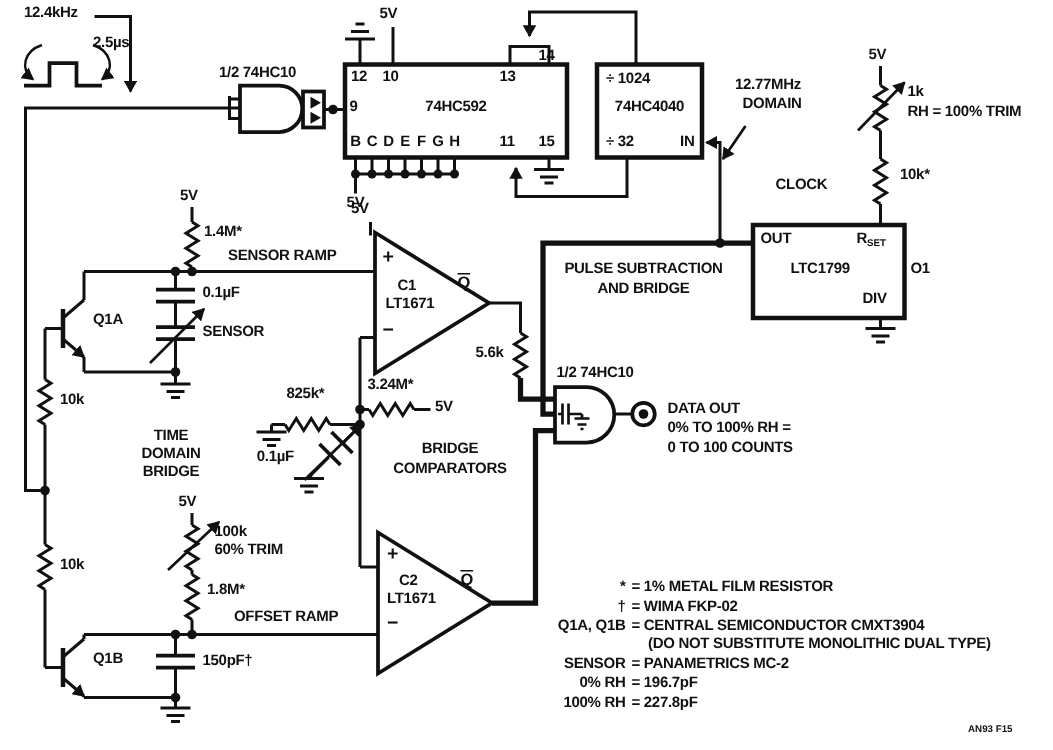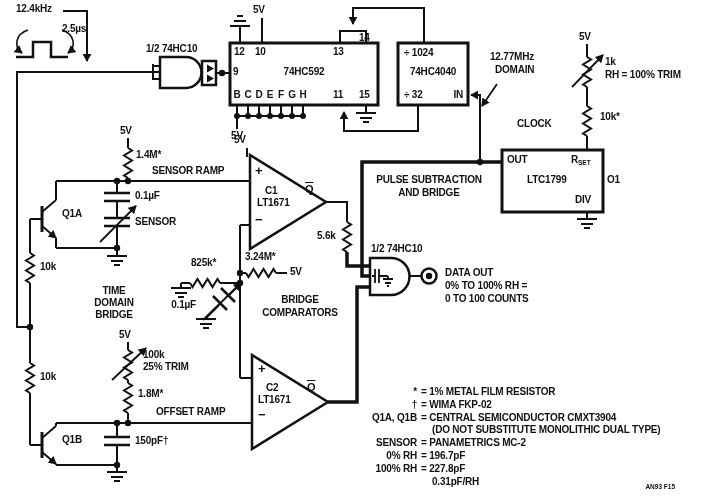--- a/index.html
+++ b/index.html
@@ -246,21 +246,21 @@
 <div class="t c" style="left:370px;top:175px;width:118px;">PULSE SUBTRACTION</div>
 <div class="t c" style="left:370px;top:188px;width:118px;">AND BRIDGE</div>
 <div class="t" style="left:371px;top:244px;">1/2 74HC10</div>
 
 <div class="t" style="left:445px;top:268px;">DATA OUT</div>
 <div class="t" style="left:445px;top:281px;">0% TO 100% RH =</div>
 <div class="t" style="left:445px;top:294px;">0 TO 100 COUNTS</div>
 
 <div class="t" style="left:119px;top:330px;">5V</div>
 <div class="t" style="left:143px;top:350px;text-align:center;">100k</div>
-<div class="t" style="left:143px;top:362px;">25% TRIM</div>
+<div class="t" style="left:143px;top:362px;">60% TRIM</div>
 <div class="t" style="left:138px;top:389px;">1.8M*</div>
 <div class="t" style="left:156px;top:407px;">OFFSET RAMP</div>
 <div class="t" style="left:135px;top:436px;">150pF†</div>
 <div class="t" style="left:62px;top:435px;">Q1B</div>
 <div class="t" style="left:40px;top:372px;">10k</div>
 
 <div class="notes">
   <div class="nrow">
         <span class="nkey">*</span>
         <span class="nval">= 1% METAL FILM RESISTOR</span>
@@ -282,21 +282,17 @@
         <span class="nval">= PANAMETRICS MC-2</span>
       </div>
   <div class="nrow">
         <span class="nkey">0% RH</span>
         <span class="nval">= 196.7pF</span>
       </div>
   <div class="nrow">
         <span class="nkey">100% RH</span>
         <span class="nval">= 227.8pF</span>
       </div>
-  <div class="nrow">
-        <span class="nkey"></span>
-        <span class="nval ind">0.31pF/RH</span>
-      </div>
 </div>
 
 <div class="t r fig" style="left:625px;top:482px;width:50px;">AN93 F15</div>
 
 </div>
 
 </body></html>

